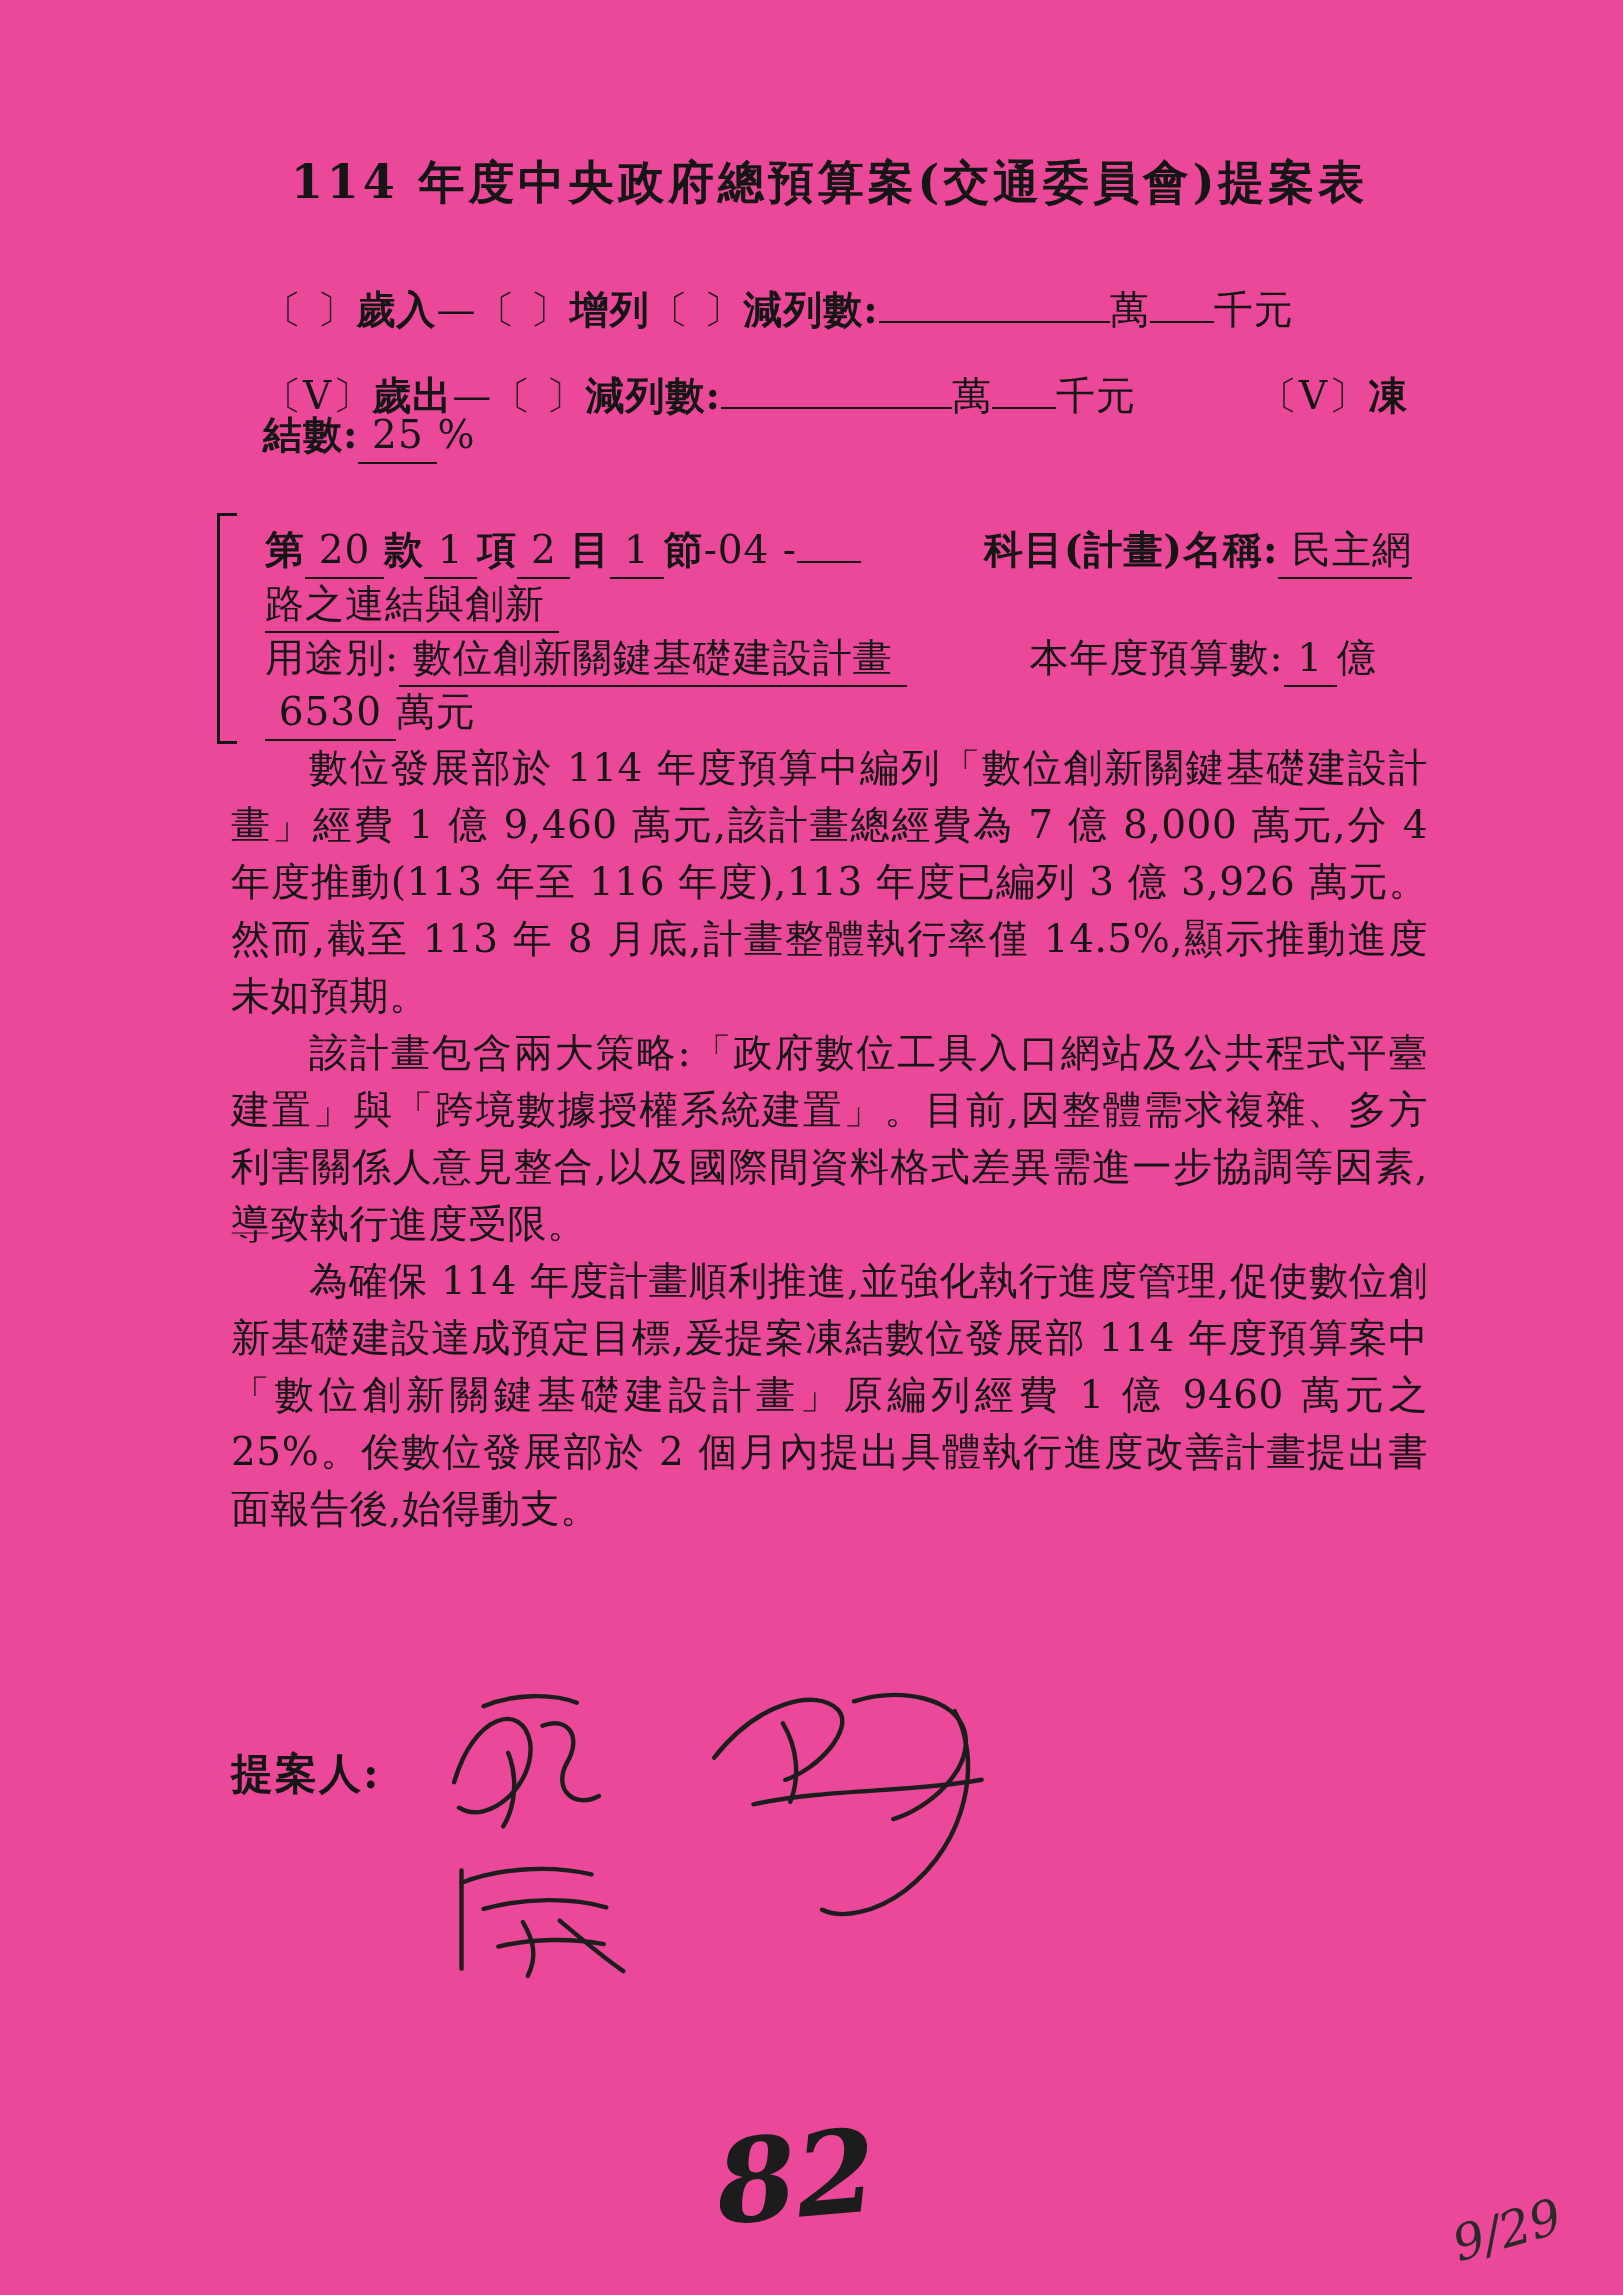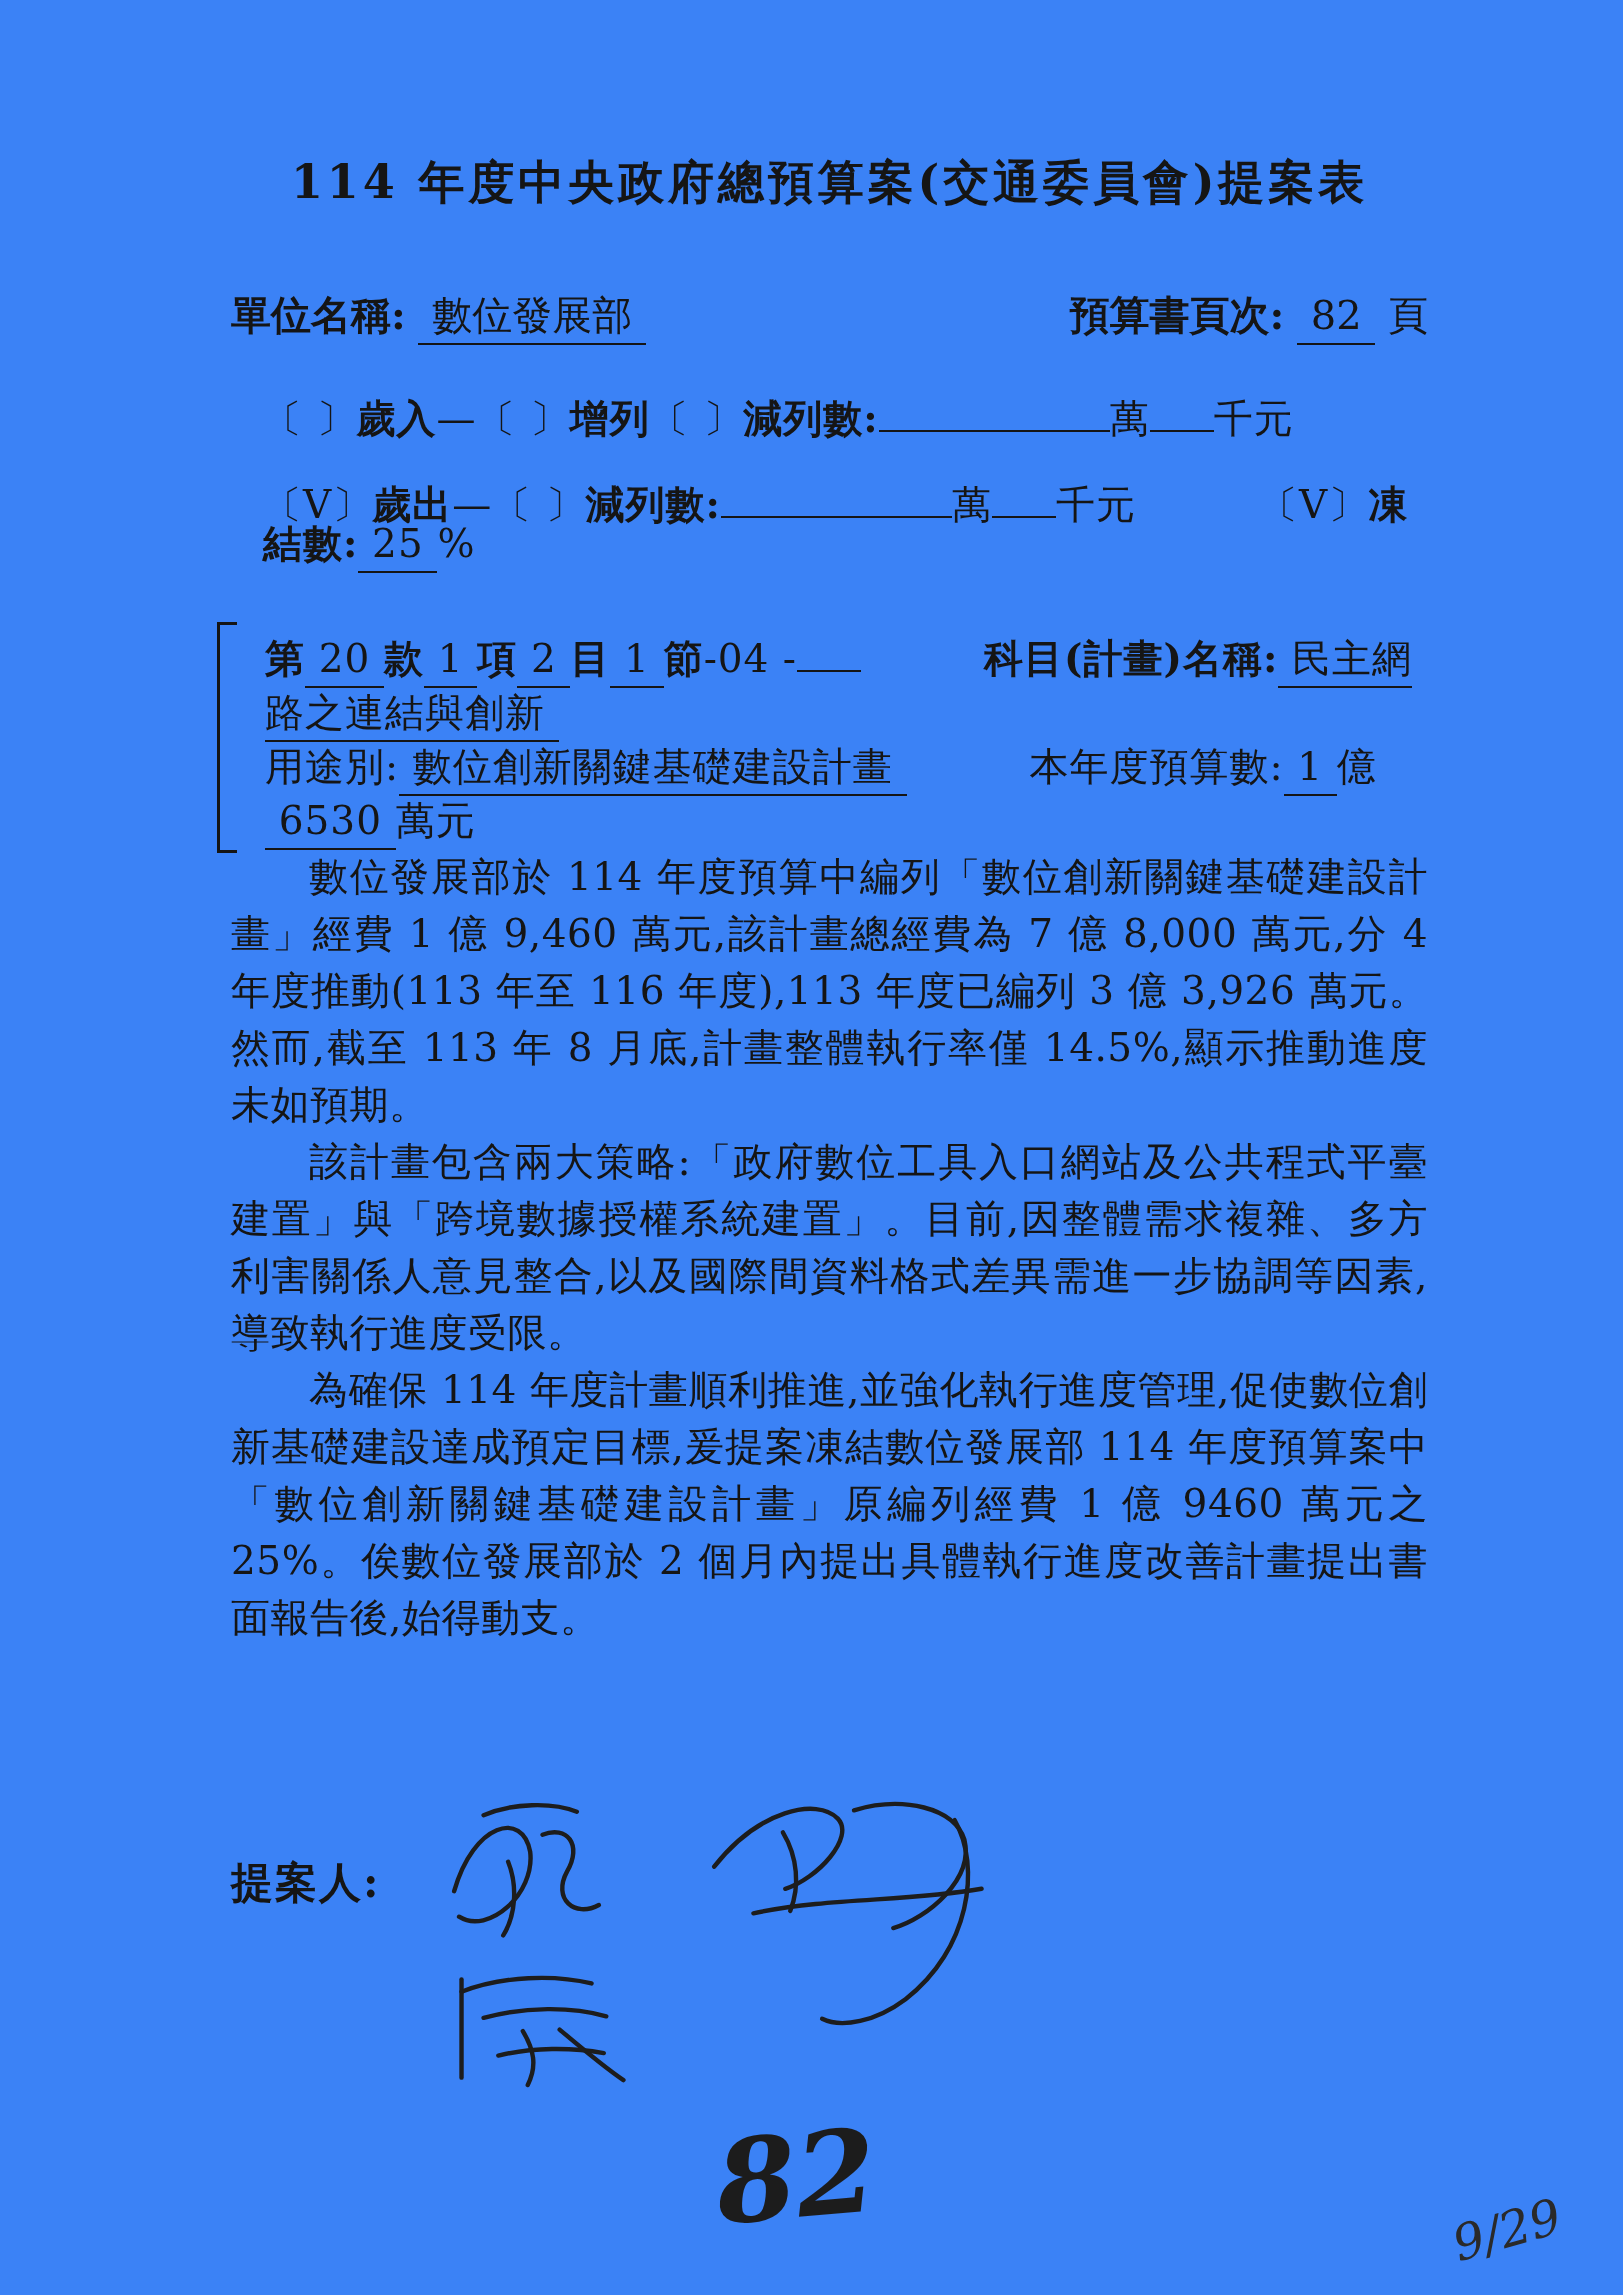--- a/index.html
+++ b/index.html
@@ -5,21 +5,21 @@
   * { margin: 0; padding: 0; box-sizing: border-box; }
   html, body { background: #e8e8e6; }
   body {
     width: 1624px; height: 2295px;
     font-family: "DejaVu Serif", "Liberation Serif", serif;
     color: #151515;
   }
   .page {
     position: relative;
     width: 1624px; height: 2295px;
-    background: #3b82f6;
+    background: #ec4899;
     padding: 152px 196px 0 231px;
     overflow: hidden;
   }
   .title {
     text-align: center;
     font-size: 46px;
     font-weight: bold;
     letter-spacing: 3.9px;
     margin-bottom: 74px;
   }
@@ -83,31 +83,20 @@
     color: #2a2a2a;
   }
 </style>
 </head>
 <body>
 
 <div class="page">
 
   <h1 class="title">114 年度中央政府總預算案(交通委員會)提案表</h1>
 
-  <div class="header-row">
-    <div>
-      <span class="b">單位名稱:</span>
-      <span class="u">數位發展部</span>
-    </div>
-    <div>
-      <span class="b">預算書頁次:</span>
-      <span class="u">82</span>
-      <span>頁</span>
-    </div>
-  </div>
 
   <div class="checkline">
     <span>〔 〕</span><span class="b">歲入</span><span>—</span><span>〔 〕</span><span class="b">增列</span><span>〔 〕</span><span class="b">減列數:</span><span class="blank-long"></span><span>萬</span><span class="blank-short"></span><span>千元</span>
   </div>
 
   <div class="checkline">
     <span>〔V〕</span><span class="b">歲出</span><span>—</span><span>〔 〕</span><span class="b">減列數:</span><span class="blank-long"></span><span>萬</span><span class="blank-short"></span><span>千元</span><span class="gap-wide"></span><span>〔V〕</span><span class="b">凍結數:</span><span class="u">25</span><span>%</span>
   </div>
 
   <div class="clause-block">

